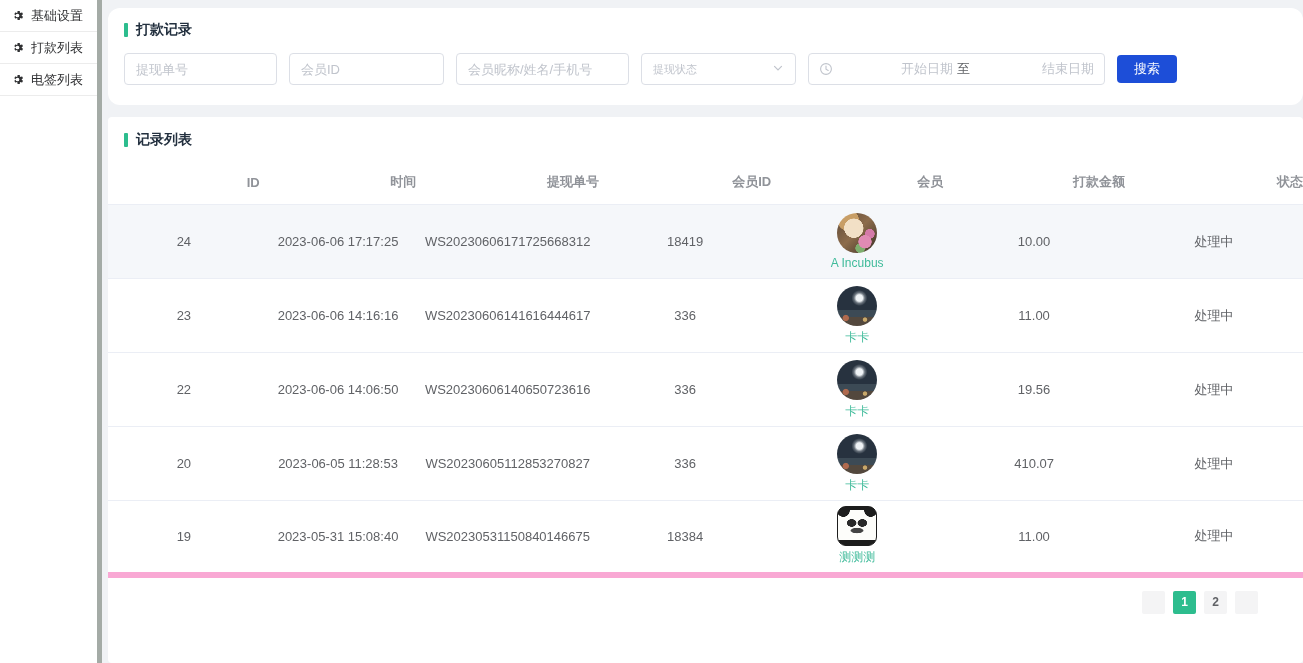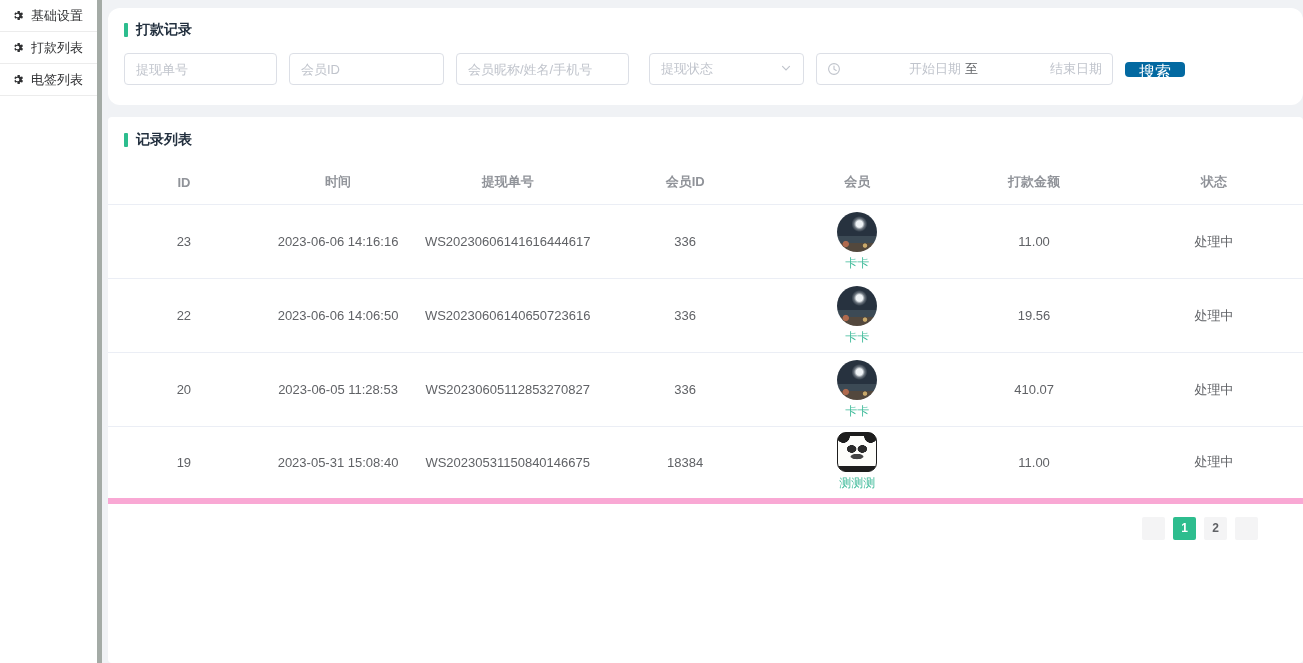--- a/index.html
+++ b/index.html
@@ -25,31 +25,31 @@
   .sec-text { font-size:14px; font-weight:bold; color:#23303f; }
 
   .filter-row { margin-top:14px; display:flex; align-items:center; gap:12px; }
   .inp { height:32px; border:1px solid #dcdfe6; border-radius:4px; padding:0 11px;
          font-size:13px; color:#606266; outline:none; background:#fff;
          font-family:"Liberation Sans","DejaVu Sans",sans-serif; }
   .inp::placeholder { color:#c0c4cc; }
   .w1{width:153px;} .w2{width:155px;} .w3{width:173px;}
   .sel { width:155px; height:32px; border:1px solid #dcdfe6; border-radius:4px; background:#fff;
          display:flex; align-items:center; justify-content:space-between; padding:0 11px;
-         font-size:13px; color:#c0c4cc; cursor:pointer;margin-left:8px; }
+         font-size:11px; color:#c0c4cc; cursor:pointer; }
   .drp { width:297px; height:32px; border:1px solid #dcdfe6; border-radius:4px; background:#fff;
          display:flex; align-items:center; padding:0 10px; font-size:13px; color:#c0c4cc; cursor:pointer; }
   .drp .dph { flex:1; text-align:right; }
   .drp .dsep { color:#606266; padding:0 4px; }
-  .btn-search { width:60px; height:15px; background:#0369a1; border:none; border-radius:4px;
-                color:#fff; font-size:16px; cursor:pointer;
+  .btn-search { width:60px; height:28px; background:#1d4ed8; border:none; border-radius:4px;
+                color:#fff; font-size:13px; cursor:pointer;
                 font-family:"Liberation Sans","DejaVu Sans",sans-serif; }
 
   table { width:100%; border-collapse:collapse; table-layout:fixed; margin-top:12px; }
-  th { font-size:13px; color:#909399; font-weight:bold; padding:12px 0 13px; text-align:center; }
+  th { font-size:13px; color:#909399; font-weight:bold; padding:12px 0 13px; text-align:right; }
   tbody tr { border-top:1px solid #ebeef5; }
   td { font-size:13px; color:#606266; text-align:center; height:74px; }
   tr.hovered td { background:#f5f7fa; }
   tbody tr:last-child { border-bottom:6px solid #f9a8d4; }
 
   .member { display:flex; flex-direction:column; align-items:center; gap:3px; }
   .avatar { width:40px; height:40px; border-radius:50%; flex-shrink:0; }
   .av-dog { background:
       radial-gradient(circle at 70% 72%, #e08bb4 0 16%, transparent 17%),
       radial-gradient(circle at 82% 52%, #d47aa8 0 12%, transparent 13%),
@@ -166,20 +166,34 @@
             <th>ID</th>
             <th>时间</th>
             <th>提现单号</th>
             <th>会员ID</th>
             <th>会员</th>
             <th>打款金额</th>
             <th>状态</th>
           </tr>
         </thead>
         <tbody>
+            <tr class="hovered">
+              <td>24</td>
+              <td>2023-06-06 17:17:25</td>
+              <td>WS20230606171725668312</td>
+              <td>18419</td>
+              <td>
+                <div class="member">
+                  <div class="avatar av-dog"></div>
+                  <span class="mname">A Incubus</span>
+                </div>
+              </td>
+              <td>10.00</td>
+              <td>处理中</td>
+            </tr>
             <tr>
               <td>23</td>
               <td>2023-06-06 14:16:16</td>
               <td>WS20230606141616444617</td>
               <td>336</td>
               <td>
                 <div class="member">
                   <div class="avatar av-night"></div>
                   <span class="mname">卡卡</span>
                 </div>

